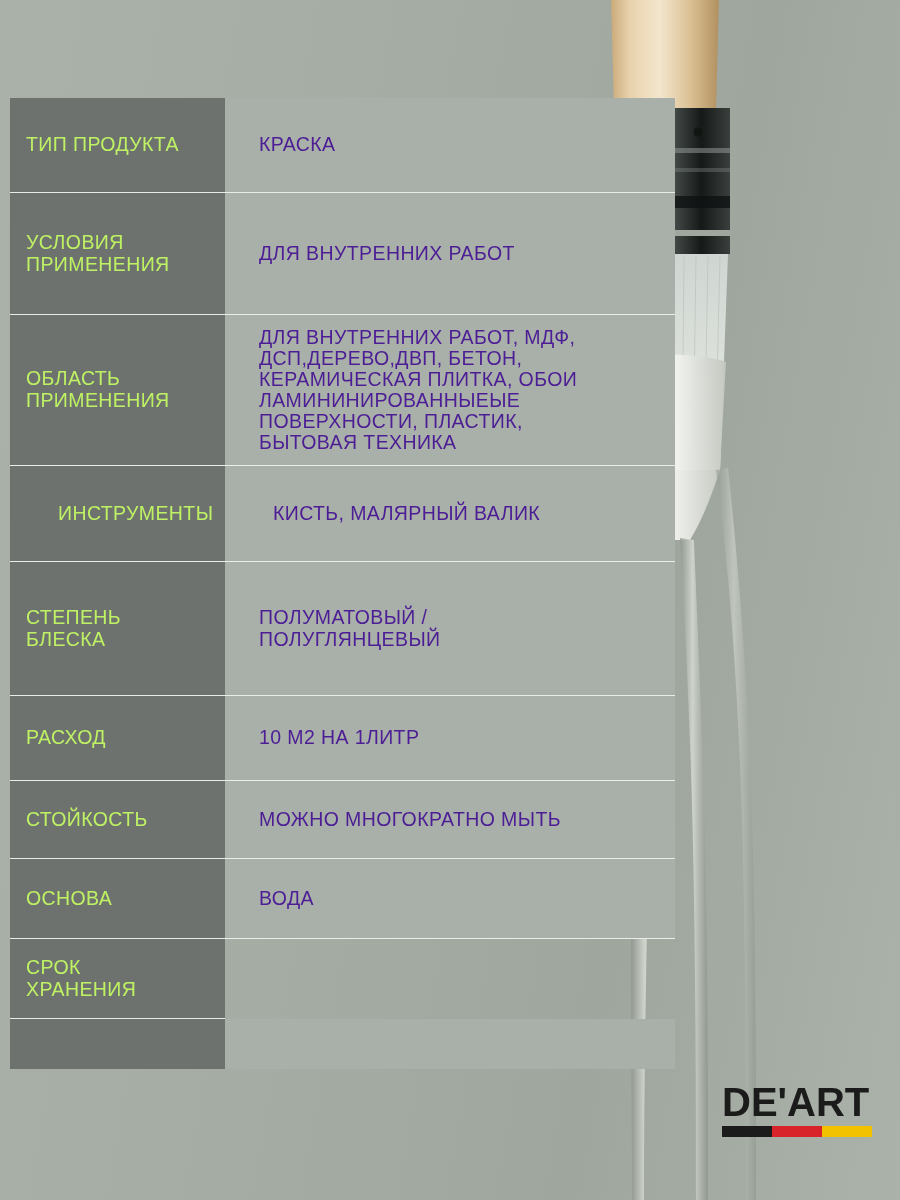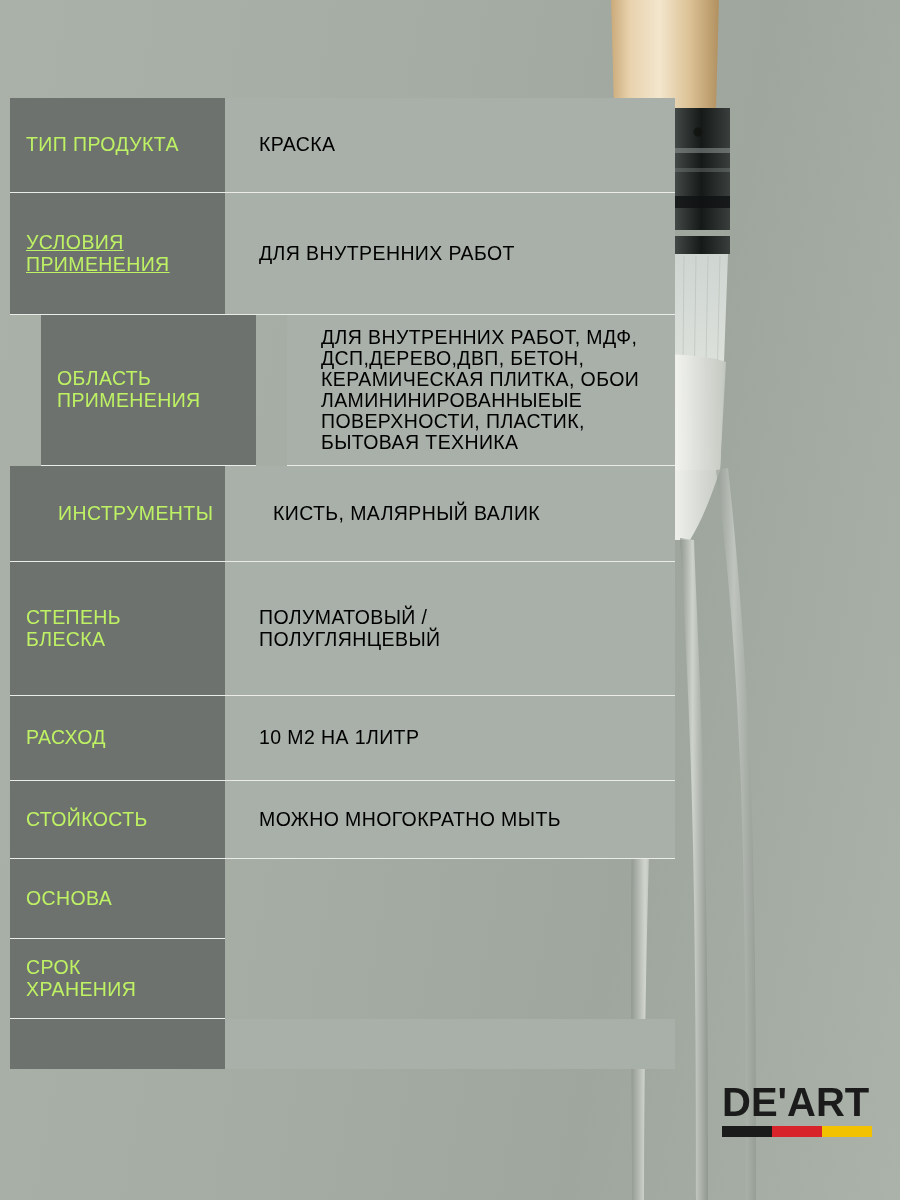--- a/index.html
+++ b/index.html
@@ -55,54 +55,54 @@
     padding: 0 0 0 16px;
     display: flex;
     align-items: center;
     border-bottom: 1.6px solid #e9ece9;
     line-height: 1.12;
   }
   .spec-value {
     flex: 1;
     box-sizing: border-box;
     background: #a9b0a9;
-    color: #000000;
+    color: #4c1d95;
     font-size: 19.5px;
     letter-spacing: 0.4px;
     padding: 0 10px 0 34px;
     display: flex;
     align-items: center;
     border-bottom: 1.6px solid #e9ece9;
     line-height: 1.12;
   }
   .spec-value.multiline {
     align-items: center;
   }
   .spec-value span.ml,
   .spec-label span.ml {
     display: block;
   }
 
   
   .r0  .spec-label, .r0  .spec-value { height: 95px; }
   .r1  .spec-label, .r1  .spec-value { height: 122px; }
-  .r2  .spec-label, .r2  .spec-value { height: 151px; margin-left: 31px; }
+  .r2  .spec-label, .r2  .spec-value { height: 151px; }
   .r3  .spec-label, .r3  .spec-value { height: 96px; padding-left: 48px; }
   .r4  .spec-label, .r4  .spec-value { height: 134px; }
   .r5  .spec-label, .r5  .spec-value { height: 85px; }
   .r6  .spec-label, .r6  .spec-value { height: 78px; }
   .r7  .spec-label, .r7  .spec-value { height: 80px; }
   .r8  .spec-label, .r8  .spec-value { height: 80px; }
   .r9  .spec-label, .r9  .spec-value { height: 50px; border-bottom: none; }
   .r9  .spec-label { border-bottom: none; }
   .r9  .spec-value { border-bottom: none; }
 
   
   .r0 .spec-label { align-items: center; }
-  .r1 .spec-label { align-items: center; text-decoration: underline; }
+  .r1 .spec-label { align-items: center; }
   .r2 .spec-label { align-items: center; }
   .r4 .spec-label { align-items: center; }
   .spec-value.tight { line-height: 1.08; }
 
   
   .logo {
     position: absolute;
     left: 722px;
     top: 1082px;
     width: 150px;
@@ -259,20 +259,21 @@
       <div class="spec-value">10 М2 НА 1ЛИТР</div>
     </div>
 
     <div class="spec-row r6">
       <div class="spec-label">СТОЙКОСТЬ</div>
       <div class="spec-value">МОЖНО МНОГОКРАТНО МЫТЬ</div>
     </div>
 
     <div class="spec-row r7">
       <div class="spec-label">ОСНОВА</div>
+      <div class="spec-value">ВОДА</div>
     </div>
 
     <div class="spec-row r8">
       <div class="spec-label">
         <div>
           <span class="ml">СРОК</span>
           <span class="ml">ХРАНЕНИЯ</span>
         </div>
       </div>
     </div>

